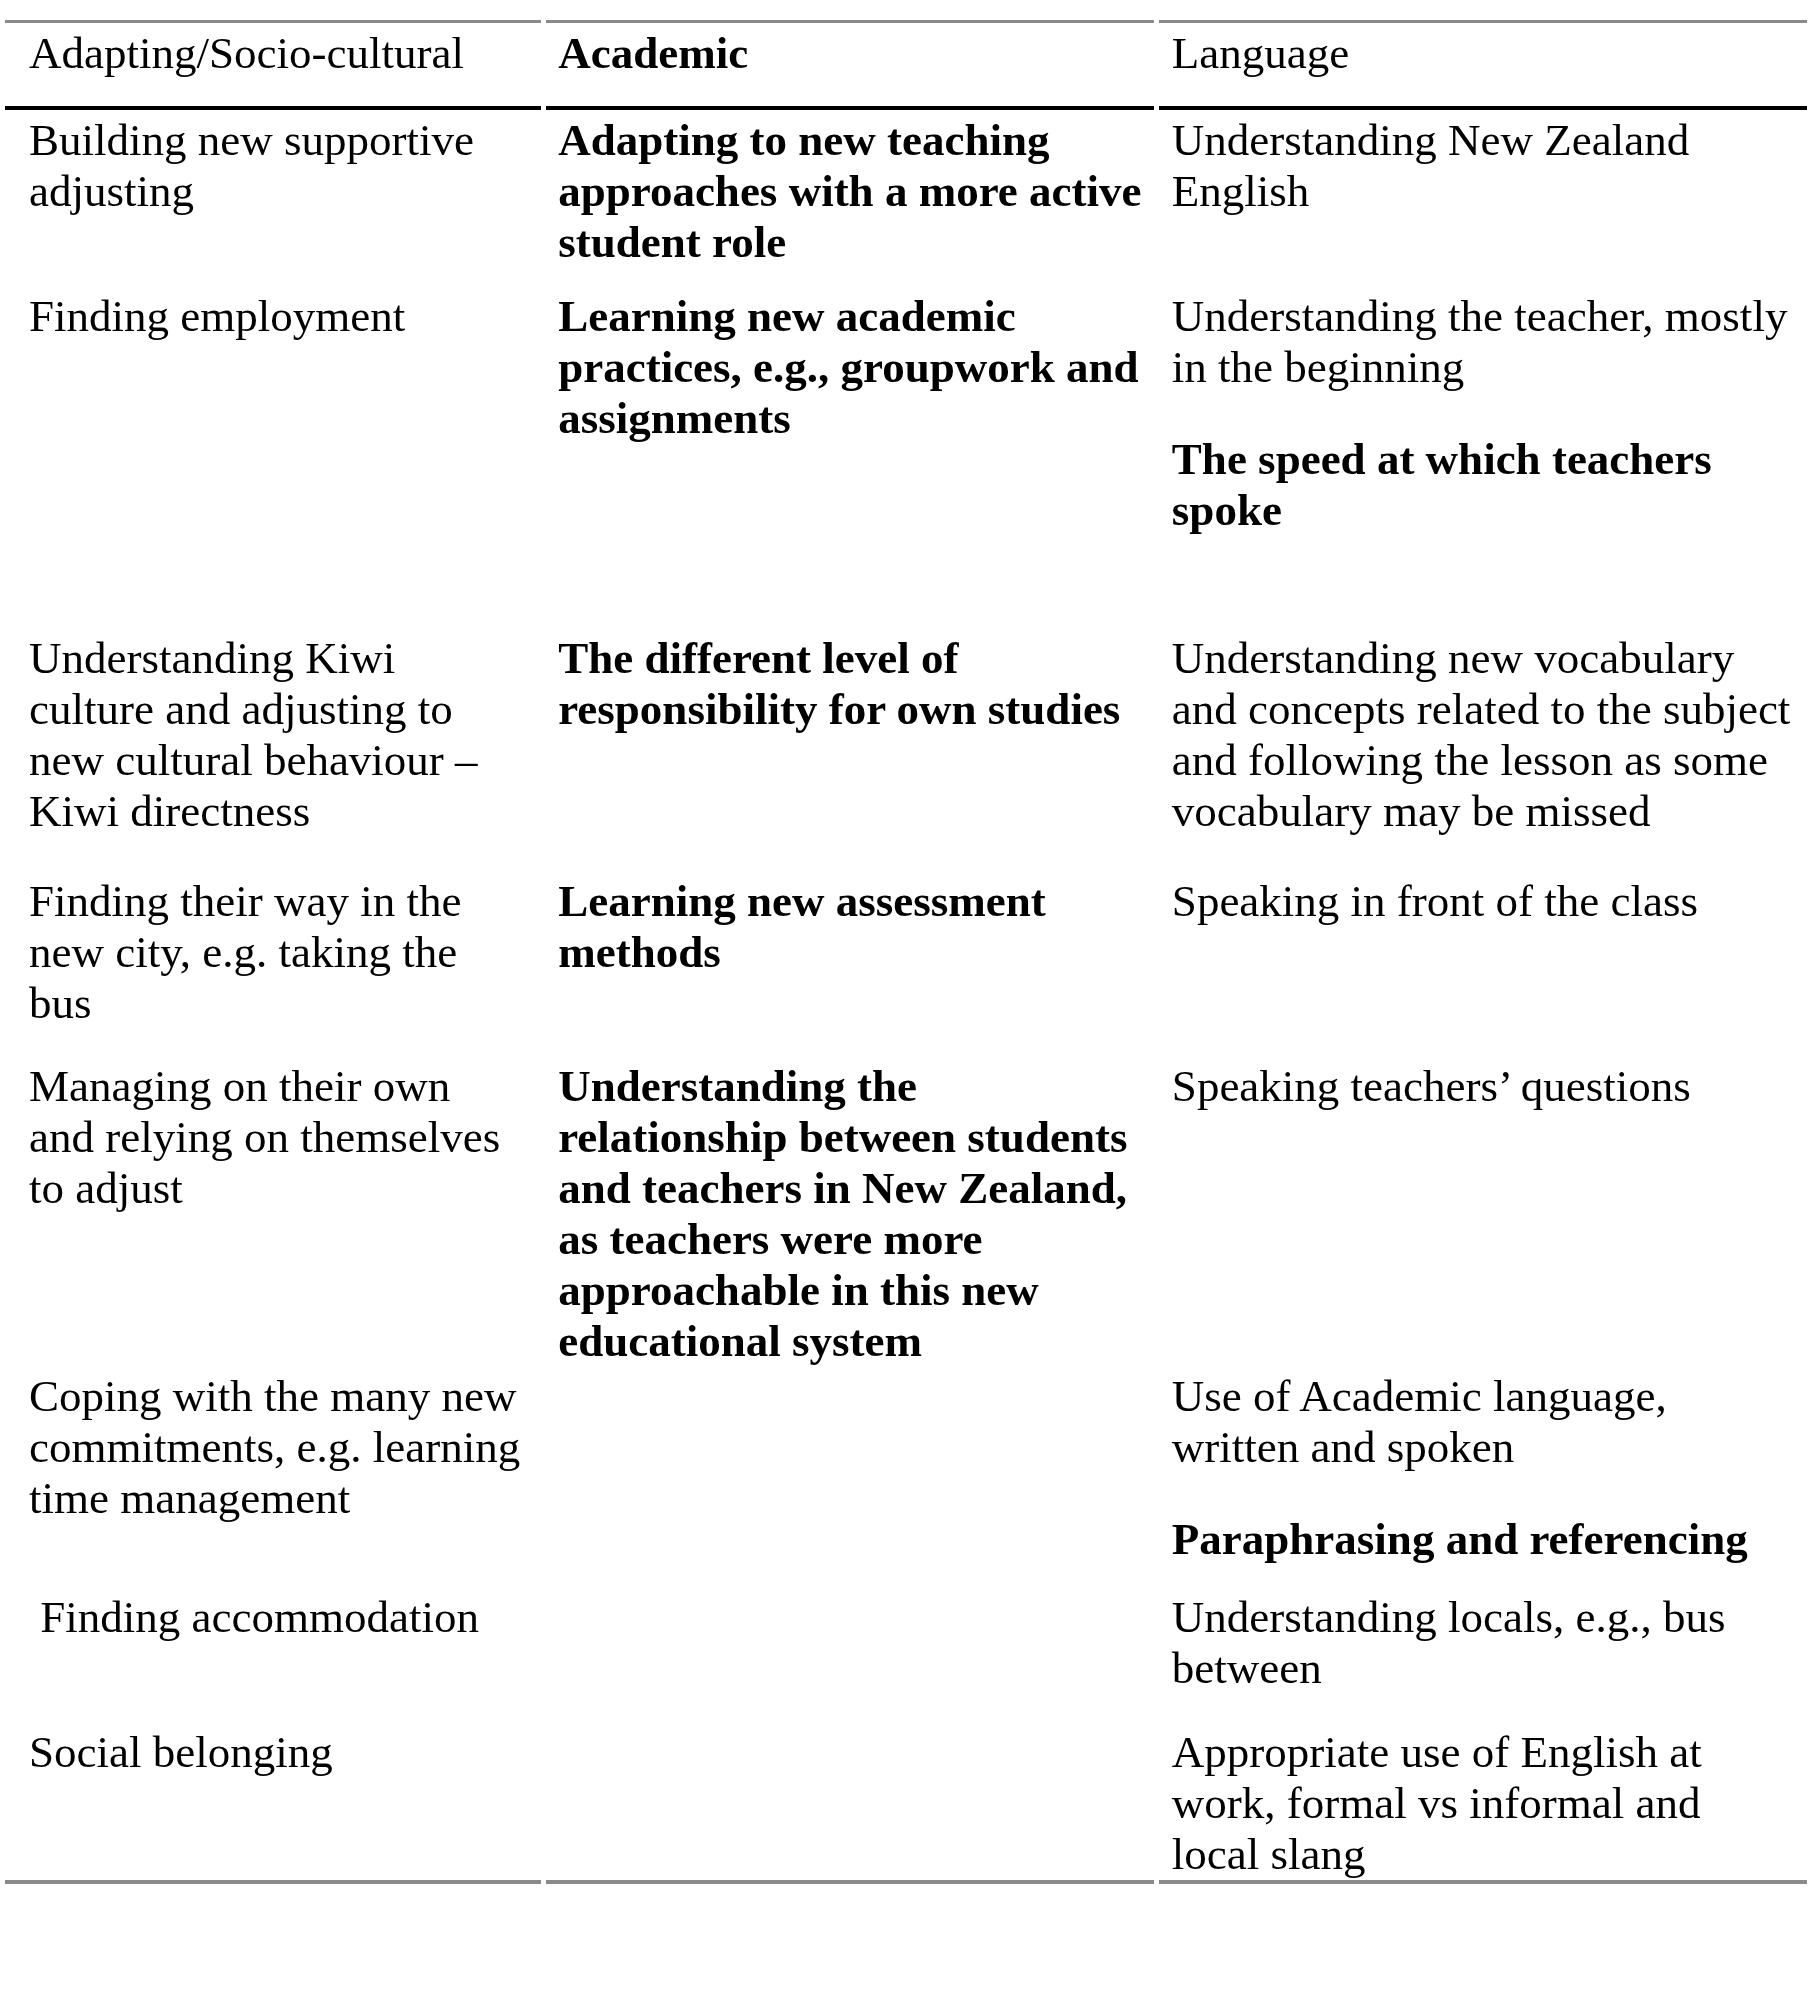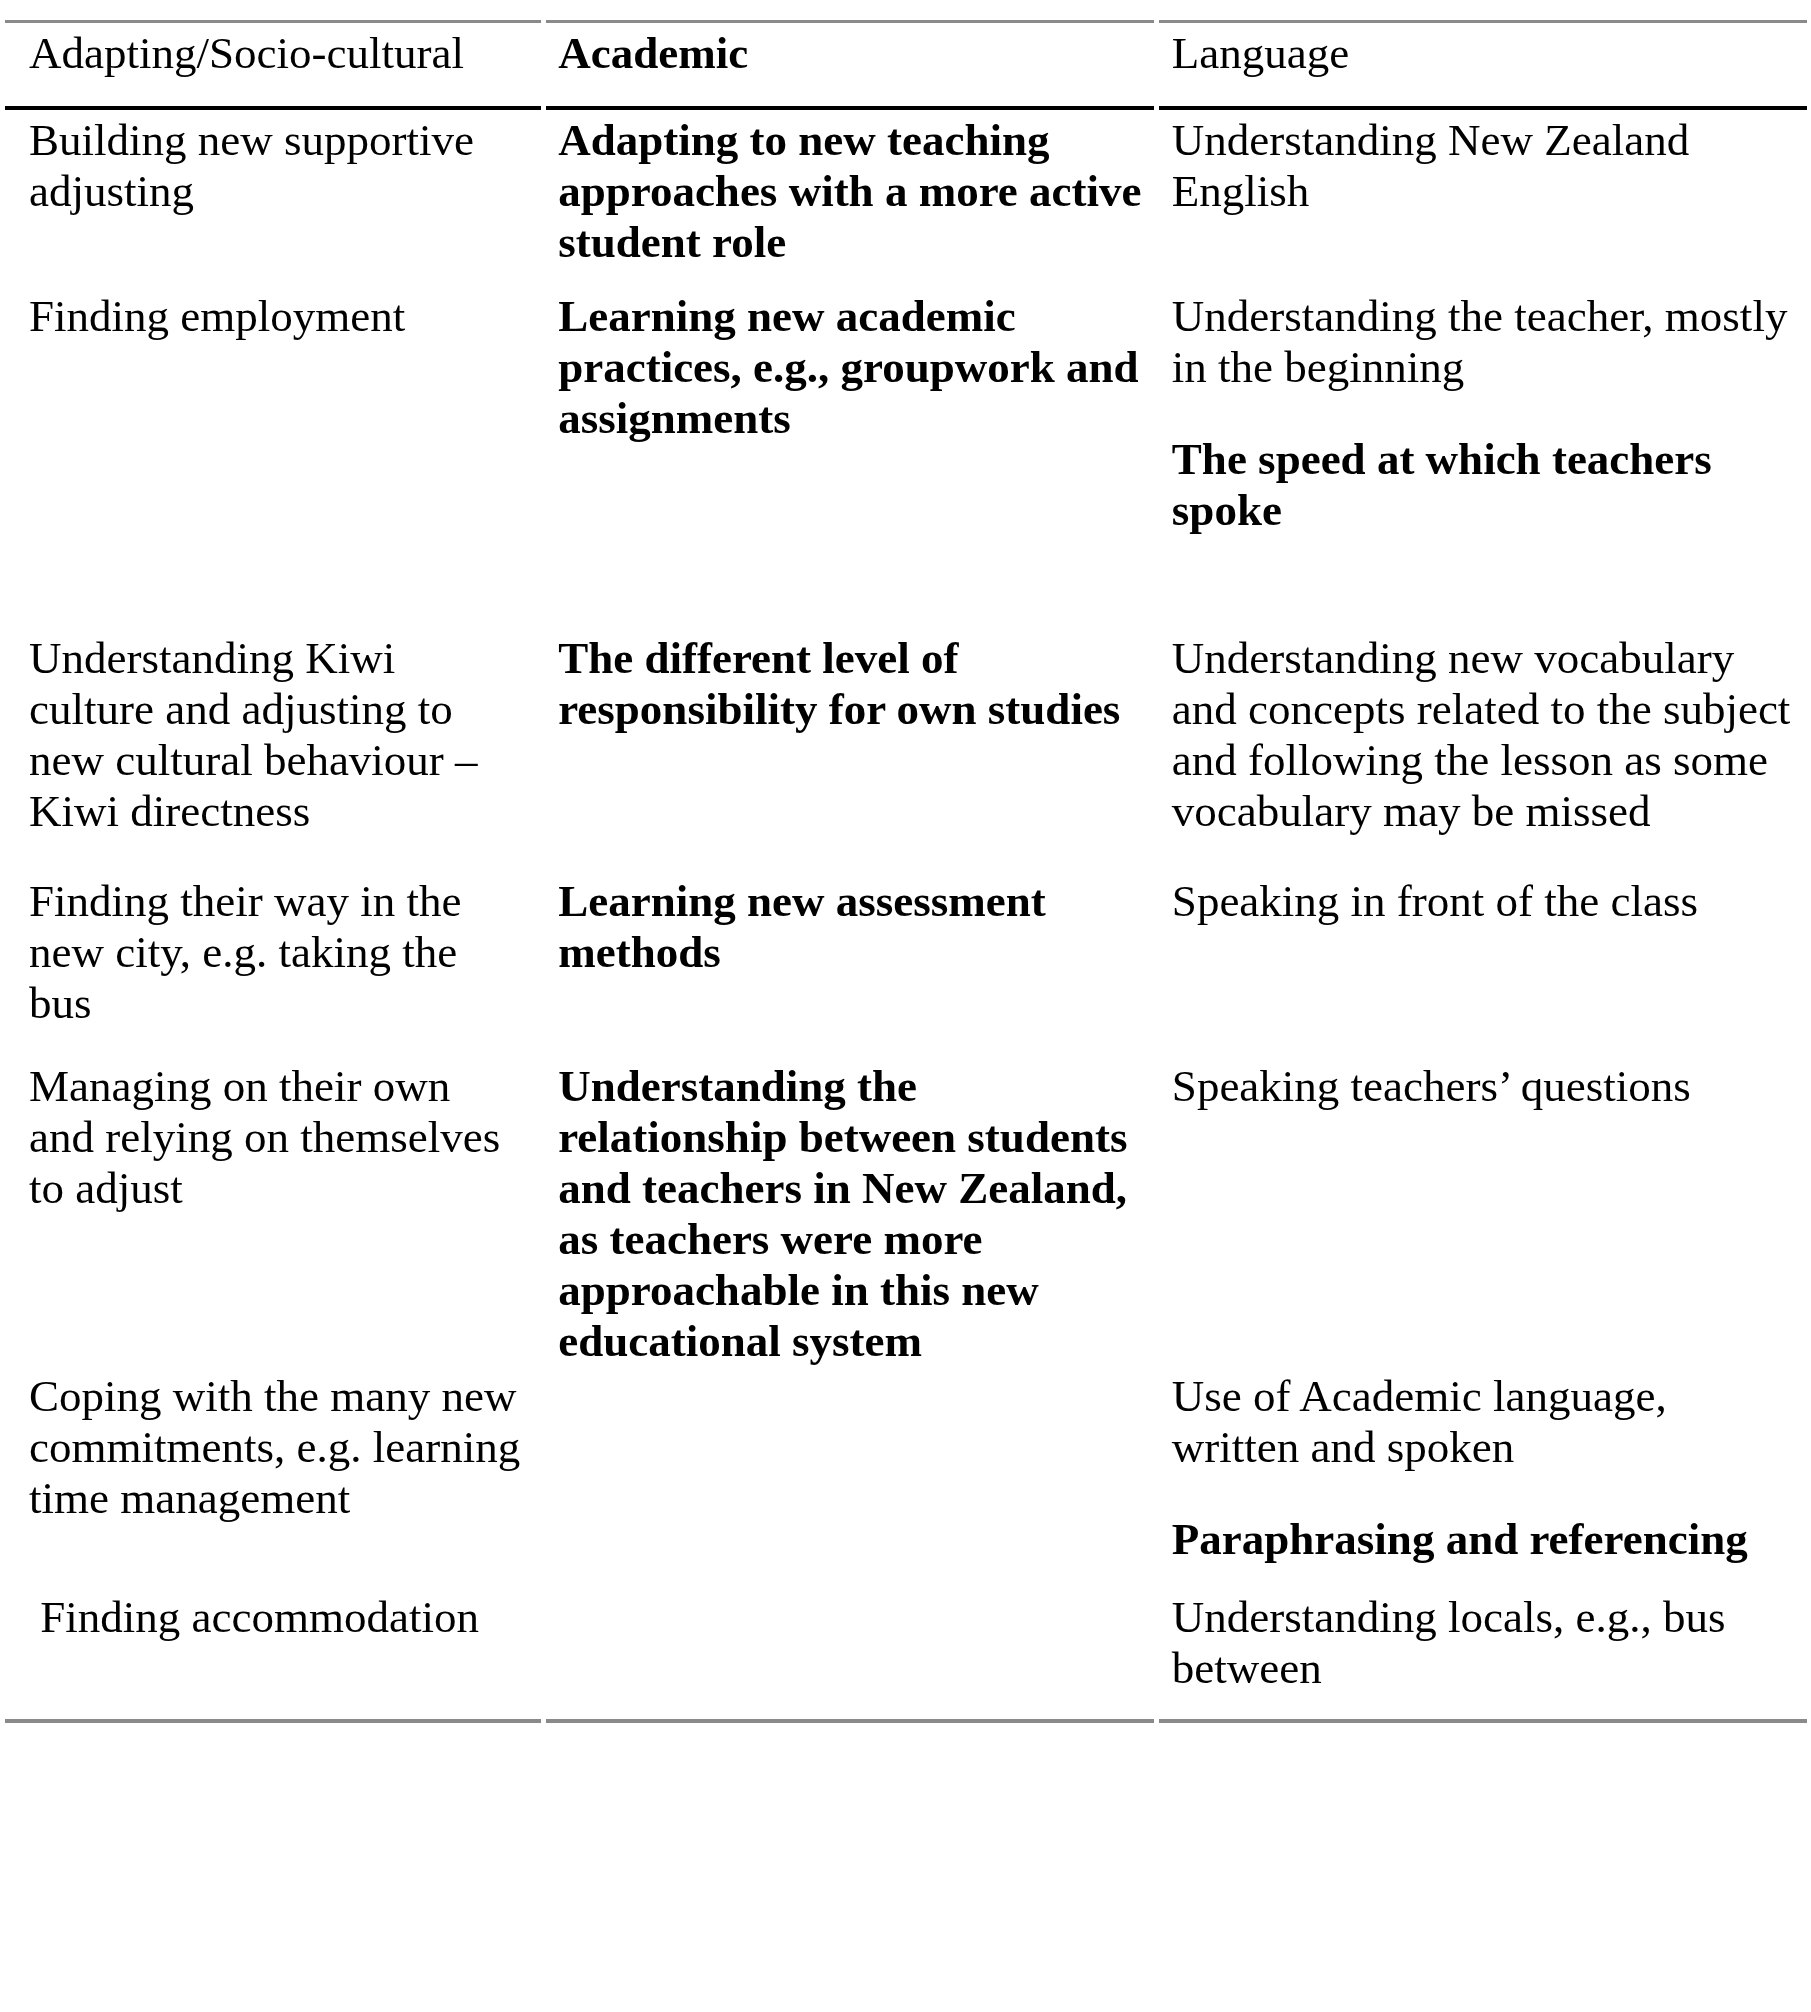--- a/index.html
+++ b/index.html
@@ -144,15 +144,24 @@
     </tr>
     <tr>
       <td class="c1">
           <p class="cell-par"> Finding accommodation</p>
         </td>
       <td class="c2"></td>
       <td class="c3">
           <p class="cell-par">Understanding locals, e.g., bus between</p>
         </td>
     </tr>
+    <tr>
+      <td class="c1">
+          <p class="cell-par">Social belonging</p>
+        </td>
+      <td class="c2"></td>
+      <td class="c3">
+          <p class="cell-par">Appropriate use of English at work, formal vs informal and local slang</p>
+        </td>
+    </tr>
   </tbody>
 </table>
 
 
 </body></html>

